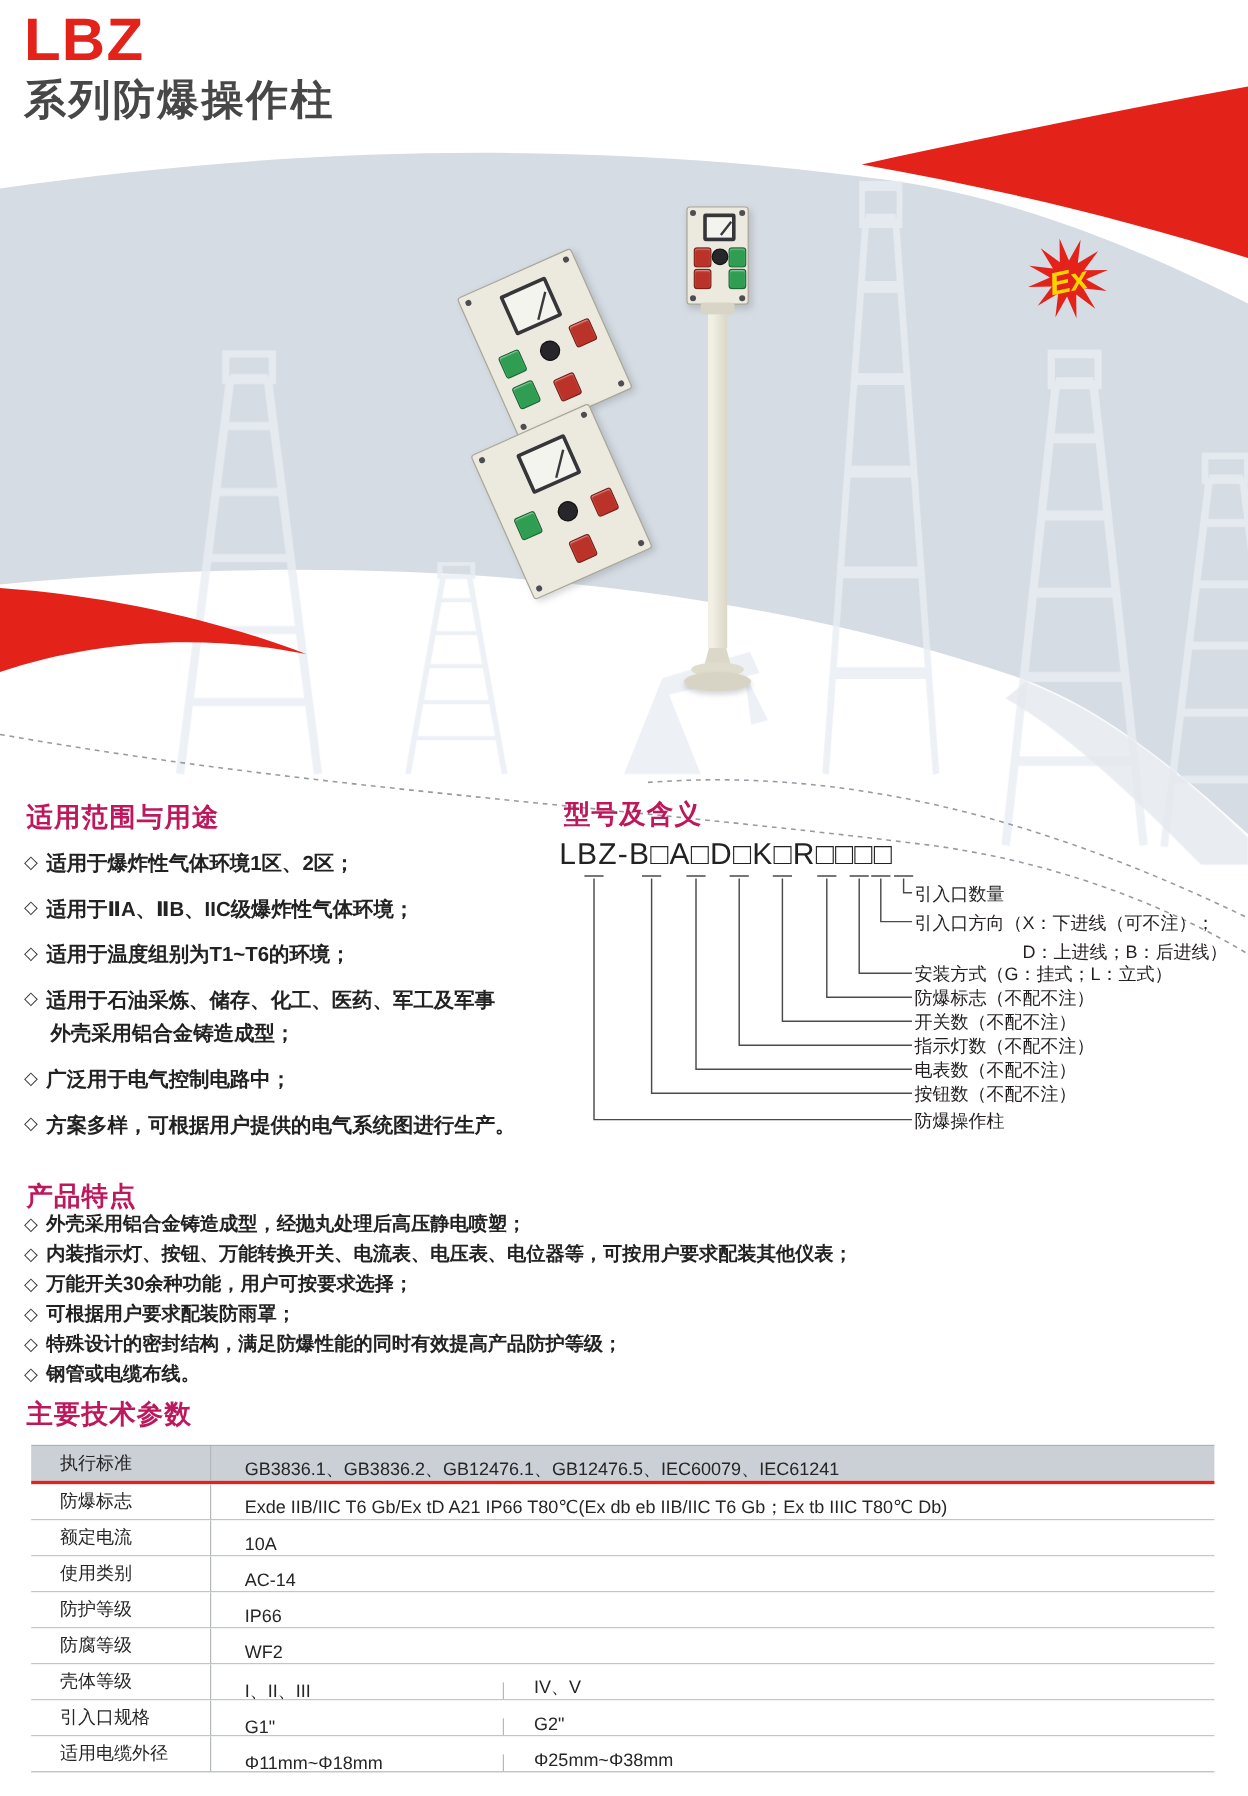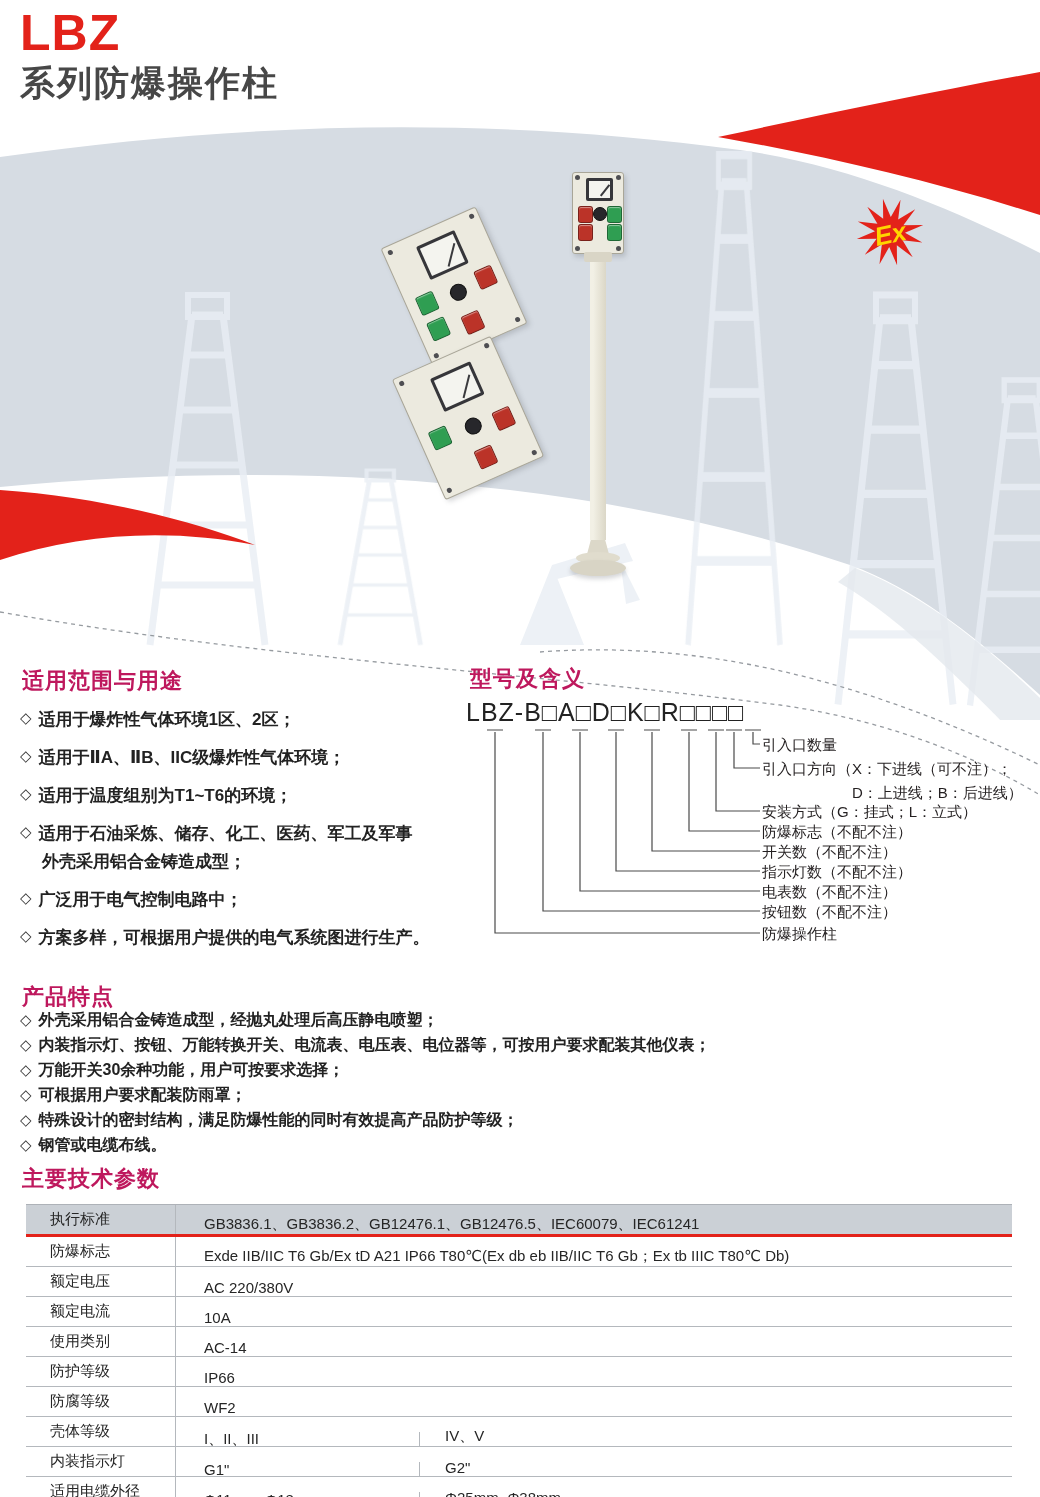--- a/index.html
+++ b/index.html
@@ -245,24 +245,20 @@
     <div class="spec-row header">
       <div class="spec-label">执行标准</div>
       <div class="spec-value">GB3836.1、GB3836.2、GB12476.1、GB12476.5、IEC60079、IEC61241</div>
     </div>
     <div class="red-rule"></div>
     <div class="spec-row">
       <div class="spec-label">防爆标志</div>
       <div class="spec-value">Exde IIB/IIC T6 Gb/Ex tD A21 IP66 T80℃(Ex db eb IIB/IIC T6 Gb；Ex tb IIIC T80℃ Db)</div>
     </div>
     <div class="spec-row">
-      <div class="spec-label">额定电压</div>
-      <div class="spec-value">AC 220/380V</div>
-    </div>
-    <div class="spec-row">
       <div class="spec-label">额定电流</div>
       <div class="spec-value">10A</div>
     </div>
     <div class="spec-row">
       <div class="spec-label">使用类别</div>
       <div class="spec-value">AC-14</div>
     </div>
     <div class="spec-row">
       <div class="spec-label">防护等级</div>
       <div class="spec-value">IP66</div>
@@ -270,21 +266,21 @@
     <div class="spec-row">
       <div class="spec-label">防腐等级</div>
       <div class="spec-value">WF2</div>
     </div>
     <div class="spec-row">
       <div class="spec-label">壳体等级</div>
       <div class="spec-v1">I、II、III</div>
       <div class="spec-v2">IV、V</div>
     </div>
     <div class="spec-row">
-      <div class="spec-label">内装指示灯</div>
+      <div class="spec-label">引入口规格</div>
       <div class="spec-v1">G1"</div>
       <div class="spec-v2">G2"</div>
     </div>
     <div class="spec-row">
       <div class="spec-label">适用电缆外径</div>
       <div class="spec-v1">Φ11mm~Φ18mm</div>
       <div class="spec-v2">Φ25mm~Φ38mm</div>
     </div>
   </div>
 

